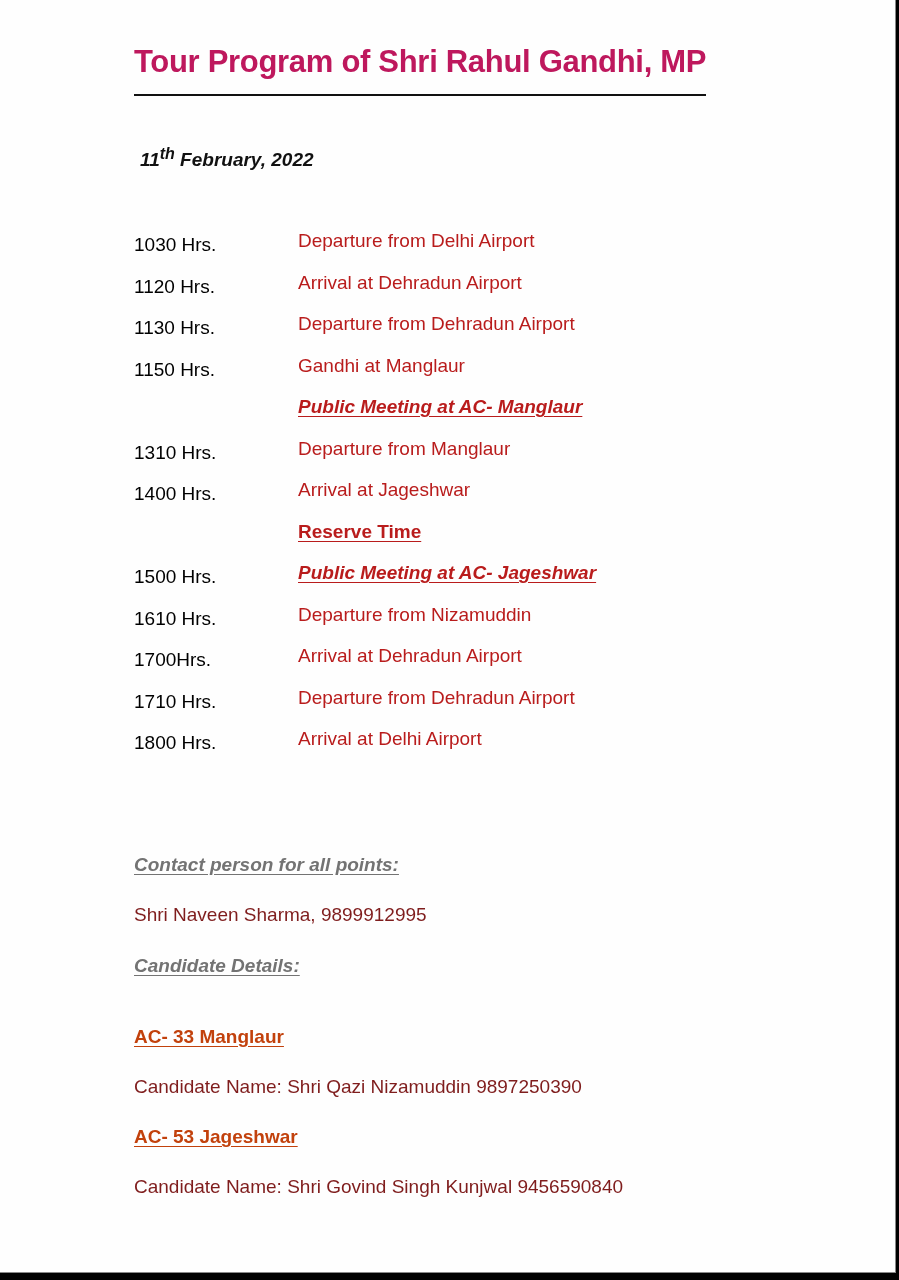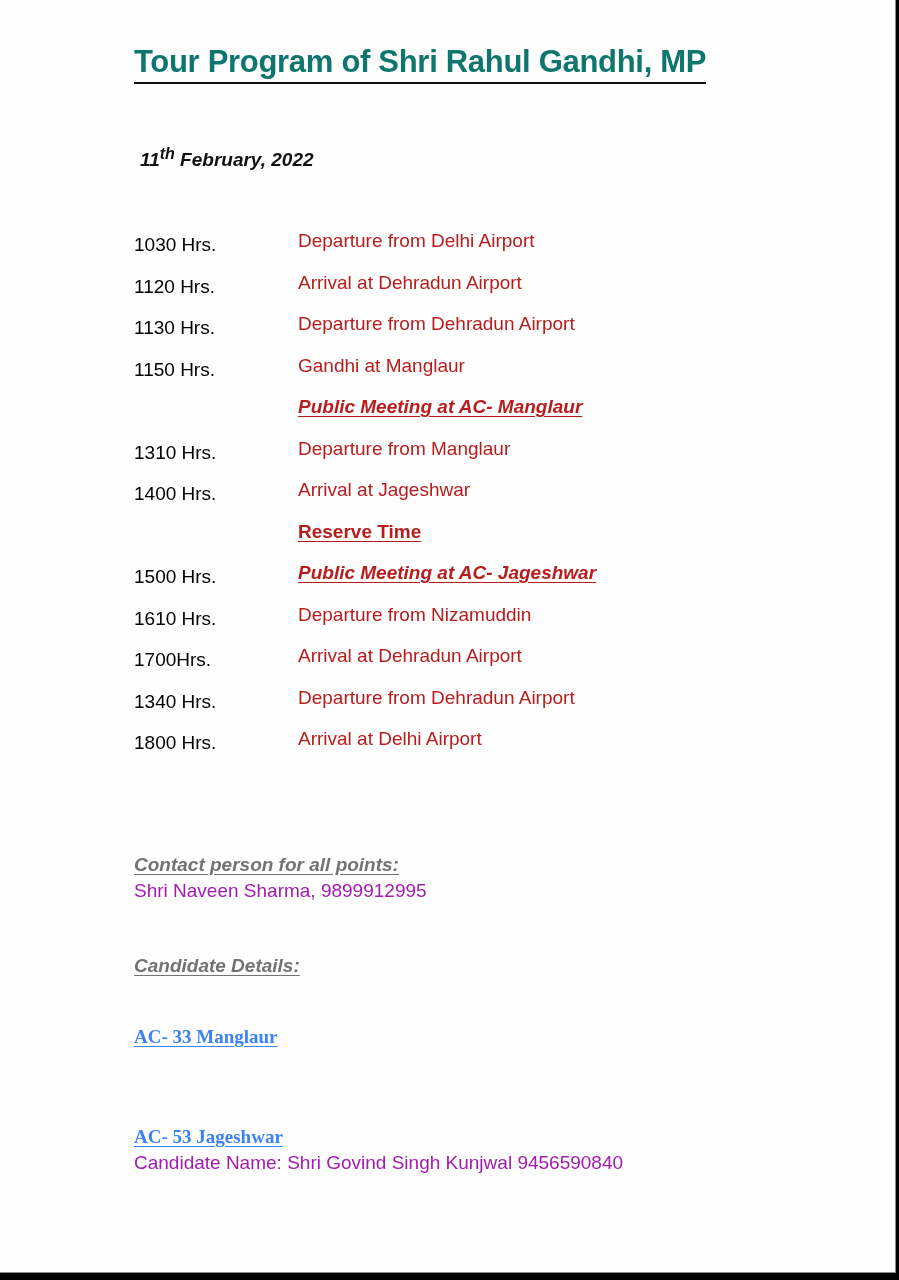--- a/index.html
+++ b/index.html
@@ -6,38 +6,38 @@
   body {
     width: 899px; height: 1280px; background: #000; position: relative; overflow: hidden;
     font-family: "Liberation Sans", "DejaVu Sans", sans-serif; color: #1a1a1a;
   }
   .page {
     position: absolute; left: 0; top: 0; width: 895px; height: 1272px;
     background: #fefefe; border-right: 1px solid #888; border-bottom: 1px solid #888;
   }
   .title {
     position: absolute; left: 134px; top: 44px; font-size: 31px; font-weight: bold;
-    letter-spacing: -0.3px; color: #0f766e; white-space: nowrap;
-    padding-bottom: 2px; border-bottom: 2.5px solid #111; line-height: 36px;
+    letter-spacing: -0.3px; color: #be185d; white-space: nowrap;
+    padding-bottom: 14px; border-bottom: 2.5px solid #111; line-height: 36px;
   }
   .date {
     position: absolute; left: 140px; top: 145px; font-size: 19px; font-weight: bold;
     font-style: italic; color: #111; white-space: nowrap;
   }
   .date sup { font-size: 16px; vertical-align: 7px; }
   .schedule { position: absolute; left: 134px; top: 229px; }
   .row { position: relative; height: 41.5px; font-size: 19px; line-height: 24px; white-space: nowrap; }
   .row .time { position: absolute; left: 0; top: 4px; color: #000000; }
   .row .event { position: absolute; left: 164px; top: 0; color: #b91c1c; }
   .event.em { font-weight: bold; font-style: italic; text-decoration: underline; text-underline-offset: 3px; }
   .event.strong { font-weight: bold; text-decoration: underline; text-underline-offset: 3px; }
   .section { position: absolute; left: 134px; font-size: 19px; line-height: 26px; white-space: nowrap; }
   .sec-head-em { font-weight: bold; font-style: italic; text-decoration: underline; text-underline-offset: 3px; color: #737373; }
-  .sec-head { font-weight: bold; text-decoration: underline; text-underline-offset: 3px; color: #3b82f6; font-family: Liberation Serif, serif; }
-  .sec-line { color: #a21caf; }
+  .sec-head { font-weight: bold; text-decoration: underline; text-underline-offset: 3px; color: #c2410c; }
+  .sec-line { color: #7f1d1d; margin-top: 24px; }
 </style>
 </head>
 <body>
 
 <div class="page">
   <div class="title">Tour Program of Shri Rahul Gandhi, MP</div>
 
   <div class="date"><span>11</span><sup>th</sup><span> February, 2022</span></div>
 
   <div class="schedule">
@@ -79,39 +79,40 @@
       </div>
     <div class="row">
         <span class="time">1610 Hrs.</span>
         <span class="event">Departure from Nizamuddin</span>
       </div>
     <div class="row">
         <span class="time">1700Hrs.</span>
         <span class="event">Arrival at Dehradun Airport</span>
       </div>
     <div class="row">
-        <span class="time">1340 Hrs.</span>
+        <span class="time">1710 Hrs.</span>
         <span class="event">Departure from Dehradun Airport</span>
       </div>
     <div class="row">
         <span class="time">1800 Hrs.</span>
         <span class="event">Arrival at Delhi Airport</span>
       </div>
   </div>
 
   <div class="section" style="top:852px;">
     <div class="sec-head-em">Contact person for all points:</div>
     <div class="sec-line">Shri Naveen Sharma, 9899912995</div>
   </div>
 
   <div class="section" style="top:953px;">
     <div class="sec-head-em">Candidate Details:</div>
   </div>
 
   <div class="section" style="top:1024px;">
     <div class="sec-head">AC- 33 Manglaur</div>
+    <div class="sec-line">Candidate Name: Shri Qazi Nizamuddin 9897250390</div>
   </div>
 
   <div class="section" style="top:1124px;">
     <div class="sec-head">AC- 53 Jageshwar</div>
     <div class="sec-line">Candidate Name: Shri Govind Singh Kunjwal 9456590840</div>
   </div>
 </div>
 
 </body></html>

